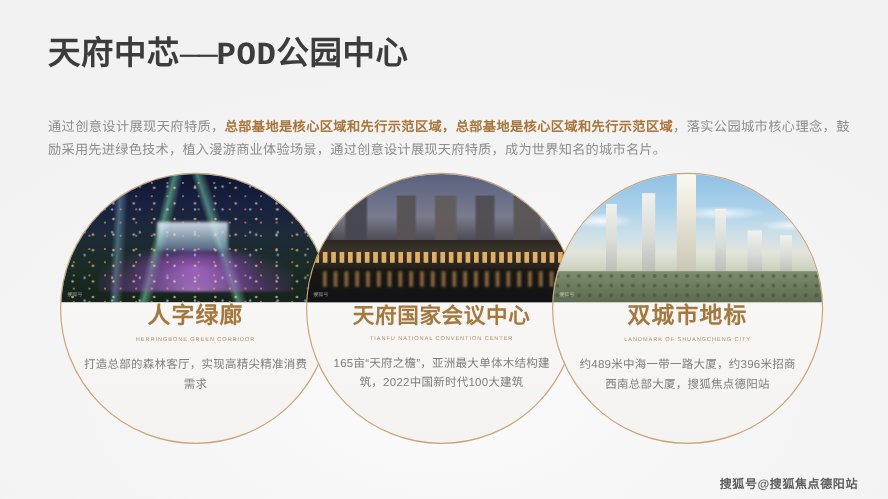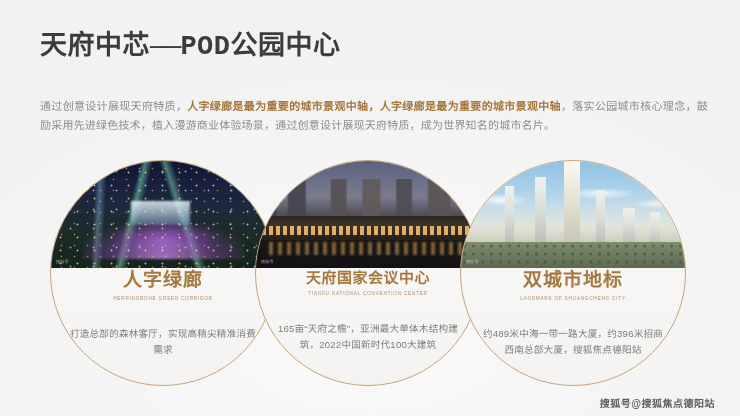--- a/index.html
+++ b/index.html
@@ -61,21 +61,21 @@
     color: #8d8d8d;
     letter-spacing: 0.2px;
     text-align: justify;
   }
   .intro .hl { color: #a8763c; font-weight: 700; }
 
   
   .cards {
     position: absolute;
     left: 0;
-    top: 160px;
+    top: 144px;
     width: 612px;
     height: 232px;
   }
 
   .card {
     position: absolute;
     top: 0;
     width: 226px;
     height: 226px;
     border-radius: 50%;
@@ -237,34 +237,34 @@
   }
 
   .card-title {
     font-size: 19px;
     font-weight: 700;
     color: #a5783f;
     letter-spacing: 1px;
     line-height: 1.2;
     white-space: nowrap;
   }
-  .card--2 .card-title { font-size: 15px; letter-spacing: .5px; }
+  .card--2 .card-title { font-size: 18px; letter-spacing: .5px; }
   .card--3 .card-title { font-size: 19px; }
 
   .card-subtitle {
     margin-top: 4px;
     font-size: 4.6px;
     letter-spacing: .75px;
     color: #b09067;
     white-space: nowrap;
     transform: scale(1.02);
   }
 
   .card-desc {
-    margin-top: 25px;
+    margin-top: 12px;
     font-size: 9.6px;
     line-height: 16px;
     color: #7e7e7e;
     letter-spacing: .2px;
   }
 
   
   .watermark {
     position: absolute;
     right: 25px;
@@ -279,21 +279,21 @@
 </style>
 </head>
 <body>
 
 <div class="slide">
 
   <div class="header">
     <div class="title-cn"><span>天府中芯</span><span class="title-dash">——</span><span>POD公园中心</span></div>
   </div>
 
-  <p class="intro"><span>通过创意设计展现天府特质，</span><span class="hl">人字绿廊是最为重要的城市景观中轴，人字绿廊是最为重要的城市景观中轴</span><span>，落实公园城市核心理念，鼓励采用先进绿色技术，植入漫游商业体验场景，通过创意设计展现天府特质，成为世界知名的城市名片。</span></p>
+  <p class="intro"><span>通过创意设计展现天府特质，</span><span class="hl">总部基地是核心区域和先行示范区域，总部基地是核心区域和先行示范区域</span><span>，落实公园城市核心理念，鼓励采用先进绿色技术，植入漫游商业体验场景，通过创意设计展现天府特质，成为世界知名的城市名片。</span></p>
 
   <div class="cards">
 
     <div class="card card--1">
       <div class="card-photo">
         <div class="scene scene--concert">
           <div class="stage"></div>
           <div class="crowd"></div>
         </div>
         <div class="photo-wm">搜狐号</div>

